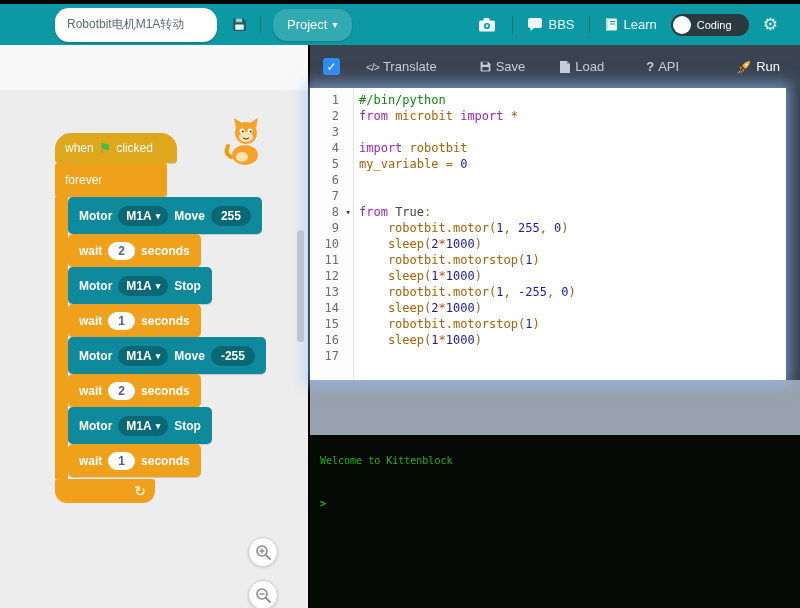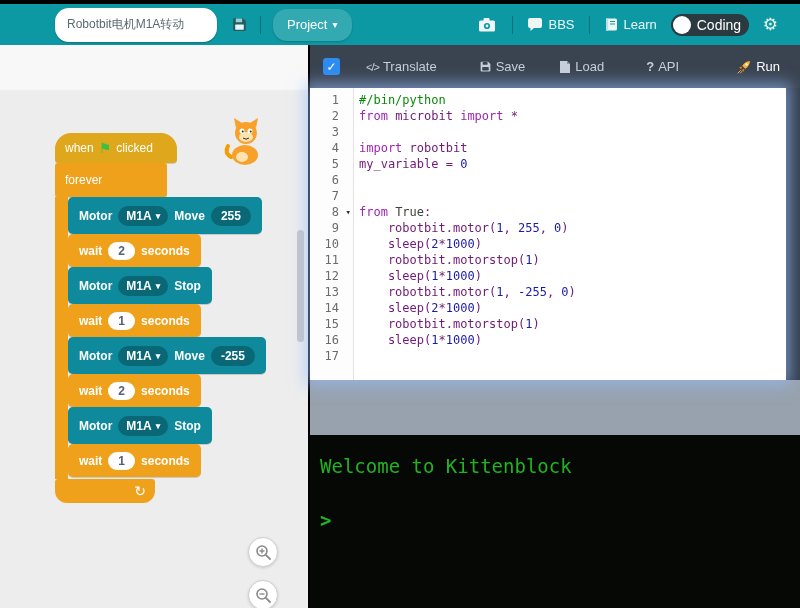--- a/index.html
+++ b/index.html
@@ -17,21 +17,21 @@
   .vsep { width:1px; height:18px; background:rgba(0,0,0,.28); }
   .hdr-btn { height:26px; border-radius:14px; background:rgba(255,255,255,.16);
              box-shadow:0 1px 2px rgba(0,0,0,.2); color:#fff; font-size:13px;
              display:flex; align-items:center; gap:5px; padding:16px 14px; cursor:pointer; }
   .hdr-btn .caret { font-size:10px; }
   .hdr-right { margin-left:auto; display:flex; align-items:center; gap:14px; margin-right:22px; }
   .hdr-item { display:flex; align-items:center; gap:5px; font-size:13px; color:#eef6f6; cursor:pointer; }
   .toggle { width:78px; height:22px; border-radius:12px; background:#2b3940; display:flex;
             align-items:center; padding:2px 6px 2px 2px; gap:6px; cursor:pointer; }
   .knob { width:18px; height:18px; border-radius:50%; background:#fff; }
-  .toggle-label { font-size:14px; color:#fff; }
+  .toggle-label { font-size:11px; color:#fff; }
   .gear { font-size:17px; color:#e8f4f4; cursor:pointer; }
 
   
   .stage { position:absolute; left:0; top:45px; width:308px; bottom:0;
            background:linear-gradient(180deg, #f8f8f8 0px, #f8f8f8 44px, #ededed 46px); }
   .vscroll { position:absolute; right:4px; top:185px; width:7px; height:112px;
              background:#c6c6c6; border-radius:4px; }
   .zoom-btn { position:absolute; right:30px; width:30px; height:30px; border-radius:50%;
               background:#fff; border:1px solid #cfcfcf; box-shadow:0 1px 3px rgba(0,0,0,.15);
               display:flex; align-items:center; justify-content:center; cursor:pointer; }
@@ -89,25 +89,25 @@
   .gutter { width:44px; background:#fdfdfd; border-right:1px solid #e4e4e4; padding-top:4px;
             color:#6b6b6b; text-align:right; }
   .gline { position:relative; height:16px; padding-right:14px; }
   .fold { position:absolute; right:2px; top:0; font-size:9px; color:#333; cursor:pointer; }
   .codecol { flex:1; padding:4px 11px 0 5px; color:#202020; }
   .cline { height:16px; white-space:pre; }
   .tk-com { color:#0a8a0a; }
   .tk-kw { color:#9c27b0; }
   .tk-num { color:#1a1aa6; }
   .tk-const { color:#404040; }
-  .tk-pl { color:#701a75; }
+  .tk-pl { color:#a16207; }
 
   
   .term { position:absolute; left:310px; top:435px; right:0; bottom:0; background:#050805;
-          color:#21b321; font-family:"DejaVu Sans Mono", monospace; font-size:19px;
+          color:#21b321; font-family:"DejaVu Sans Mono", monospace; font-size:10px;
           padding:20px 10px 0 10px; }
   .t-prompt { margin-top:32px; font-weight:bold; }
 </style>
 </head>
 <body>
 
 <div class="screen">
 
   <div class="hdr">
     <input class="hdr-input" value="Robotbit电机M1A转动" style="">

